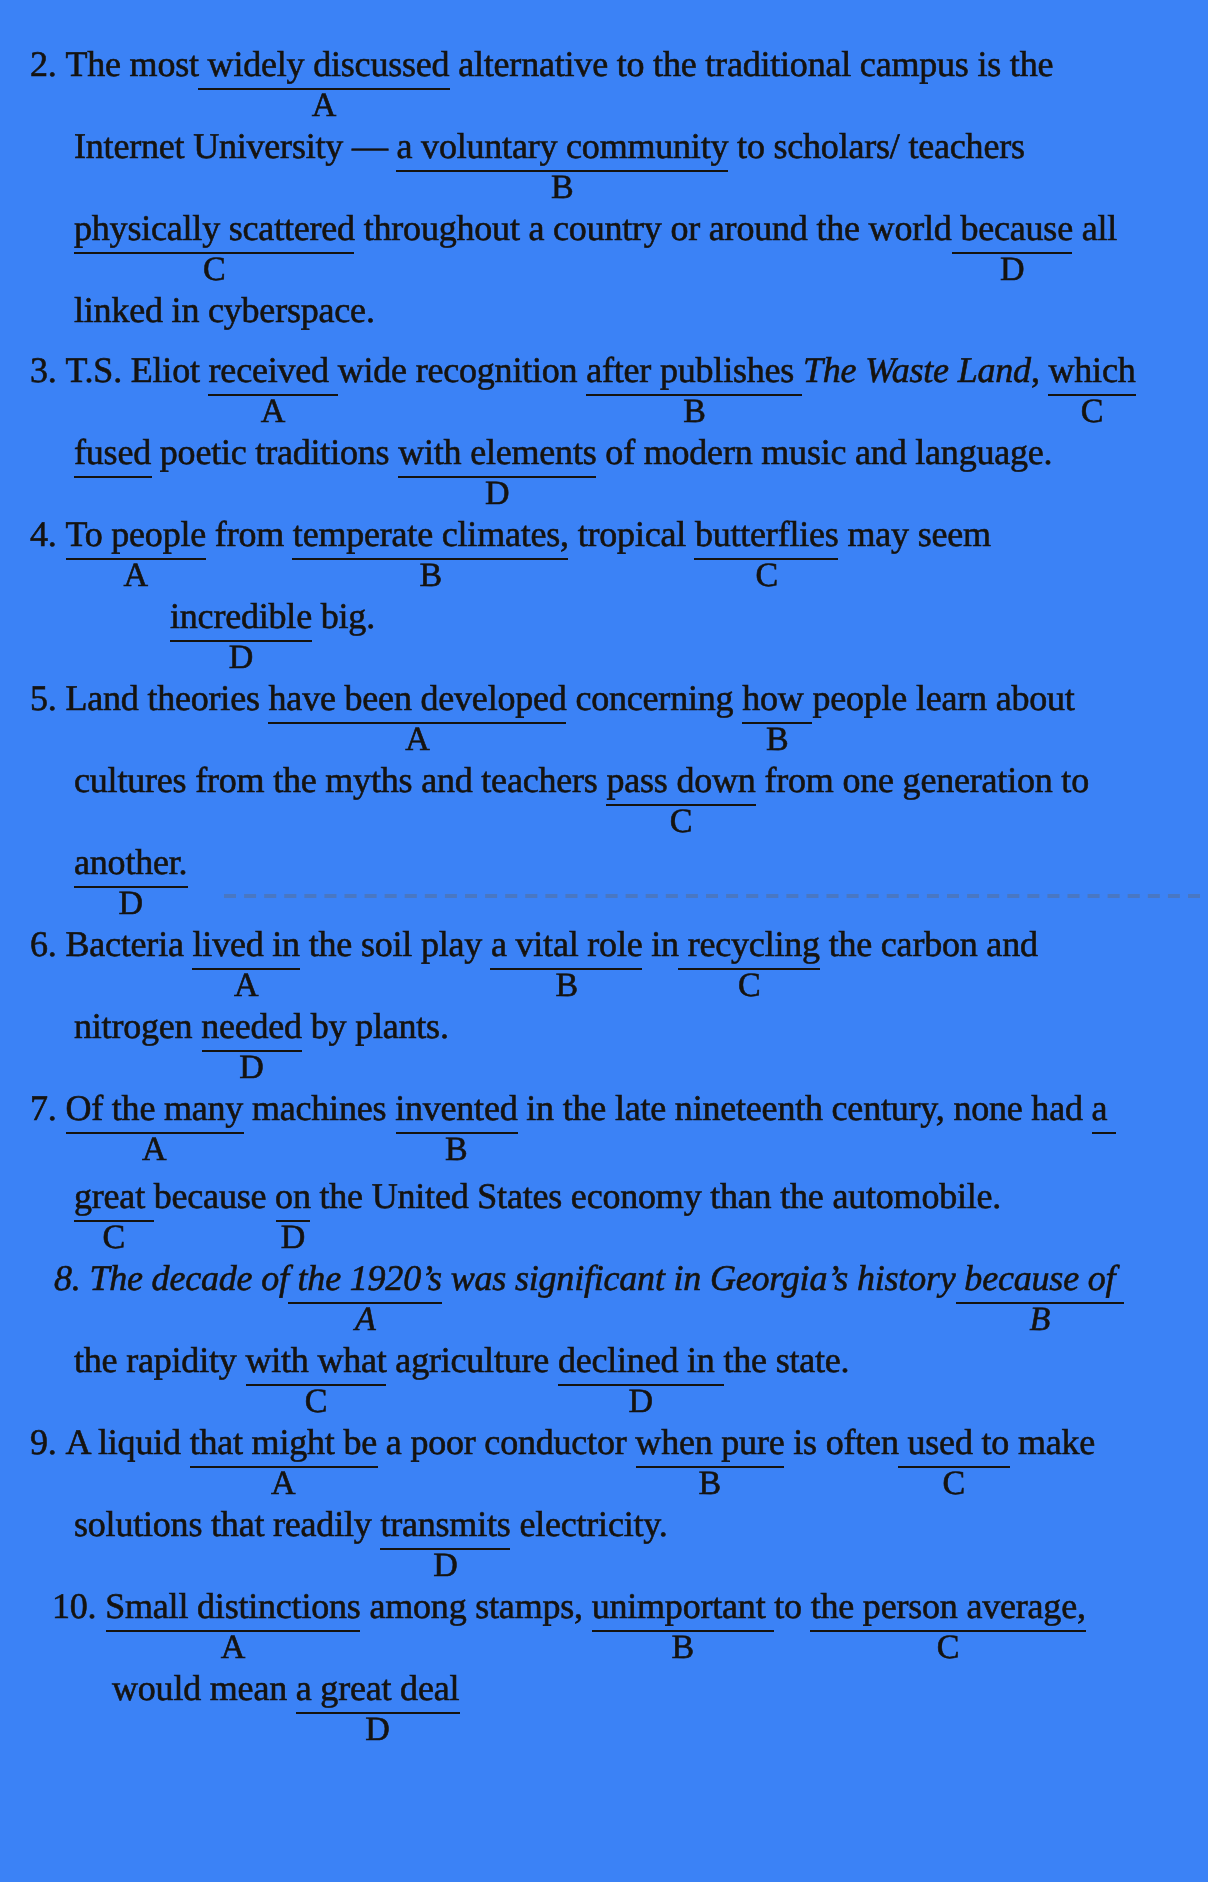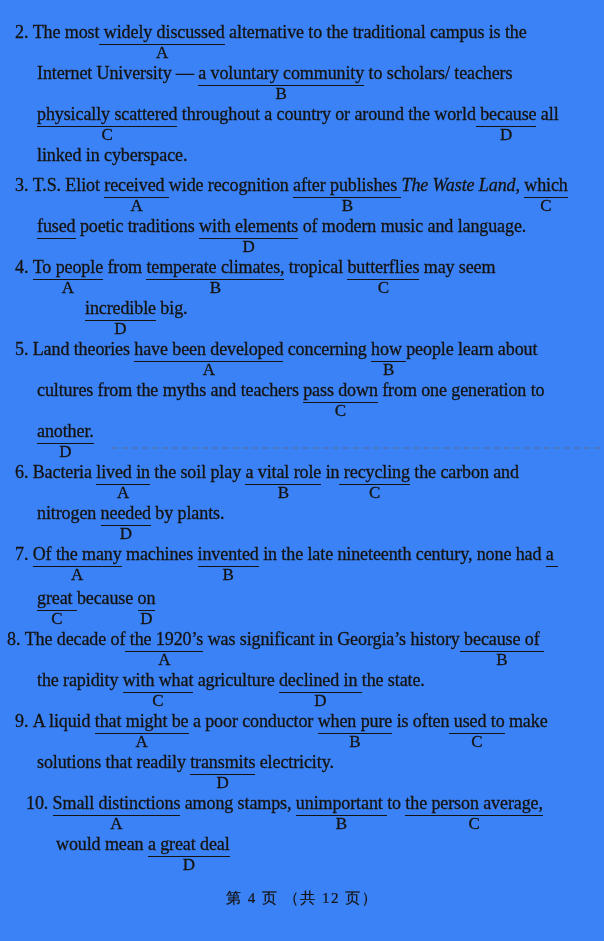--- a/index.html
+++ b/index.html
@@ -82,30 +82,29 @@
         <div class="tline lbls" style="padding-left: 15px;"><span class="qnum">5.&nbsp;</span><span class="txt">Land theories </span><span class="seg"><span class="u">have been developed</span><span class="lbl">A</span></span><span class="txt"> concerning </span><span class="seg"><span class="u">how&nbsp;</span><span class="lbl">B</span></span><span class="txt">people learn about</span></div>
         <div class="tline lbls" style="padding-left: 37px;"><span class="txt">cultures from the myths and teachers </span><span class="seg"><span class="u">pass down</span><span class="lbl">C</span></span><span class="txt"> from one generation to</span></div>
         <div class="tline lbls" style="padding-left: 37px;"><span class="seg"><span class="u">another.</span><span class="lbl">D</span></span></div>
       </div>
       <div class="q">
         <div class="tline lbls" style="padding-left: 15px;"><span class="qnum">6.&nbsp;</span><span class="txt">Bacteria </span><span class="seg"><span class="u">lived in</span><span class="lbl">A</span></span><span class="txt"> the soil play </span><span class="seg"><span class="u">a vital role</span><span class="lbl">B</span></span><span class="txt"> in</span><span class="seg"><span class="u">&nbsp;recycling</span><span class="lbl">C</span></span><span class="txt"> the carbon and</span></div>
         <div class="tline lbls" style="padding-left: 37px;"><span class="txt">nitrogen </span><span class="seg"><span class="u">needed</span><span class="lbl">D</span></span><span class="txt"> by plants.</span></div>
       </div>
       <div class="q">
         <div class="tline lbls" style="padding-left: 15px;"><span class="qnum">7.&nbsp;</span><span class="seg"><span class="u">Of the many</span><span class="lbl">A</span></span><span class="txt"> machines </span><span class="seg"><span class="u">invented</span><span class="lbl">B</span></span><span class="txt"> in the late nineteenth century, none had </span><span class="seg"><span class="u">a&nbsp;</span></span></div>
-        <div class="tline lbls" style="padding-left: 37px; margin-top: 20px;"><span class="seg"><span class="u">great&nbsp;</span><span class="lbl">C</span></span><span class="txt">because </span><span class="seg"><span class="u">on</span><span class="lbl">D</span></span></div>
+        <div class="tline lbls" style="padding-left: 37px; margin-top: 20px;"><span class="seg"><span class="u">great&nbsp;</span><span class="lbl">C</span></span><span class="txt">because </span><span class="seg"><span class="u">on</span><span class="lbl">D</span></span><span class="txt"> the United States economy than the automobile.</span></div>
       </div>
       <div class="q">
-        <div class="tline lbls" style="padding-left: 7px;"><span class="qnum">8.&nbsp;</span><span class="txt">The decade of</span><span class="seg"><span class="u">&nbsp;the 1920’s</span><span class="lbl">A</span></span><span class="txt"> was significant in Georgia’s history</span><span class="seg"><span class="u">&nbsp;because of&nbsp;</span><span class="lbl">B</span></span></div>
+        <div class="tline lbls" style="padding-left: 27px; font-style: italic;"><span class="qnum">8.&nbsp;</span><span class="txt">The decade of</span><span class="seg"><span class="u">&nbsp;the 1920’s</span><span class="lbl">A</span></span><span class="txt"> was significant in Georgia’s history</span><span class="seg"><span class="u">&nbsp;because of&nbsp;</span><span class="lbl">B</span></span></div>
         <div class="tline lbls" style="padding-left: 37px;"><span class="txt">the rapidity </span><span class="seg"><span class="u">with what</span><span class="lbl">C</span></span><span class="txt"> agriculture </span><span class="seg"><span class="u">declined in&nbsp;</span><span class="lbl">D</span></span><span class="txt">the state.</span></div>
       </div>
       <div class="q">
         <div class="tline lbls" style="padding-left: 15px;"><span class="qnum">9.&nbsp;</span><span class="txt">A liquid </span><span class="seg"><span class="u">that might be</span><span class="lbl">A</span></span><span class="txt"> a poor conductor </span><span class="seg"><span class="u">when pure</span><span class="lbl">B</span></span><span class="txt"> is often</span><span class="seg"><span class="u">&nbsp;used to</span><span class="lbl">C</span></span><span class="txt"> make</span></div>
         <div class="tline lbls" style="padding-left: 37px;"><span class="txt">solutions that readily </span><span class="seg"><span class="u">transmits</span><span class="lbl">D</span></span><span class="txt"> electricity.</span></div>
       </div>
       <div class="q">
         <div class="tline lbls" style="padding-left: 26px;"><span class="qnum">10.&nbsp;</span><span class="seg"><span class="u">Small distinctions</span><span class="lbl">A</span></span><span class="txt"> among stamps, </span><span class="seg"><span class="u">unimportant&nbsp;</span><span class="lbl">B</span></span><span class="txt">to </span><span class="seg"><span class="u">the person average,</span><span class="lbl">C</span></span></div>
         <div class="tline lbls" style="padding-left: 56px;"><span class="txt">would mean </span><span class="seg"><span class="u">a great deal</span><span class="lbl">D</span></span></div>
       </div>
     </div>
   <div class="artifact"></div>
-  <div class="footer">第 4 页 （共 12 页）</div>
 </div>
 
 </body></html>

